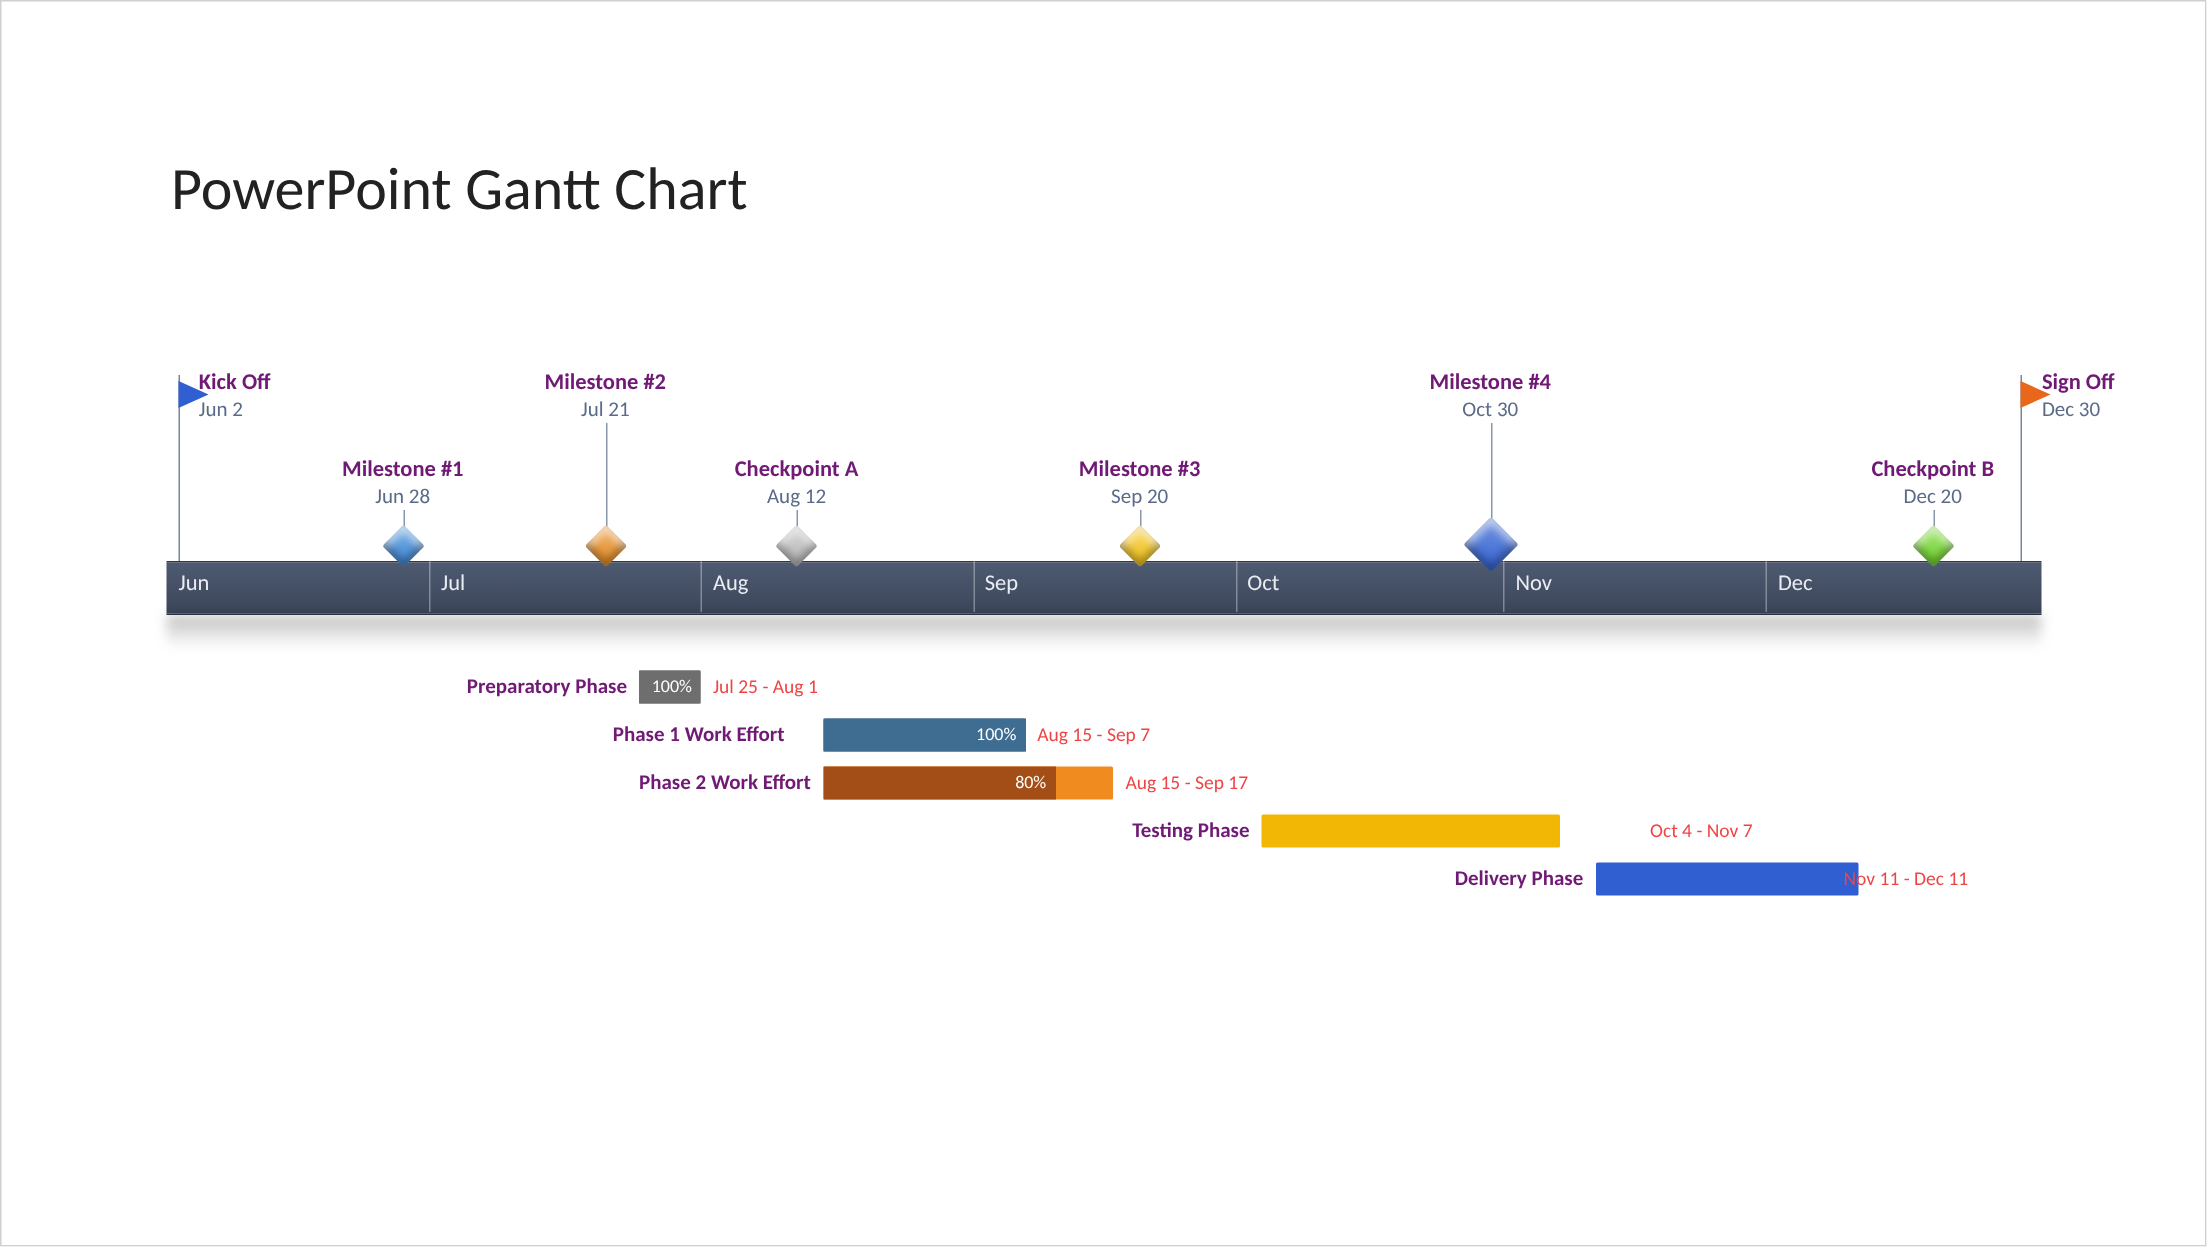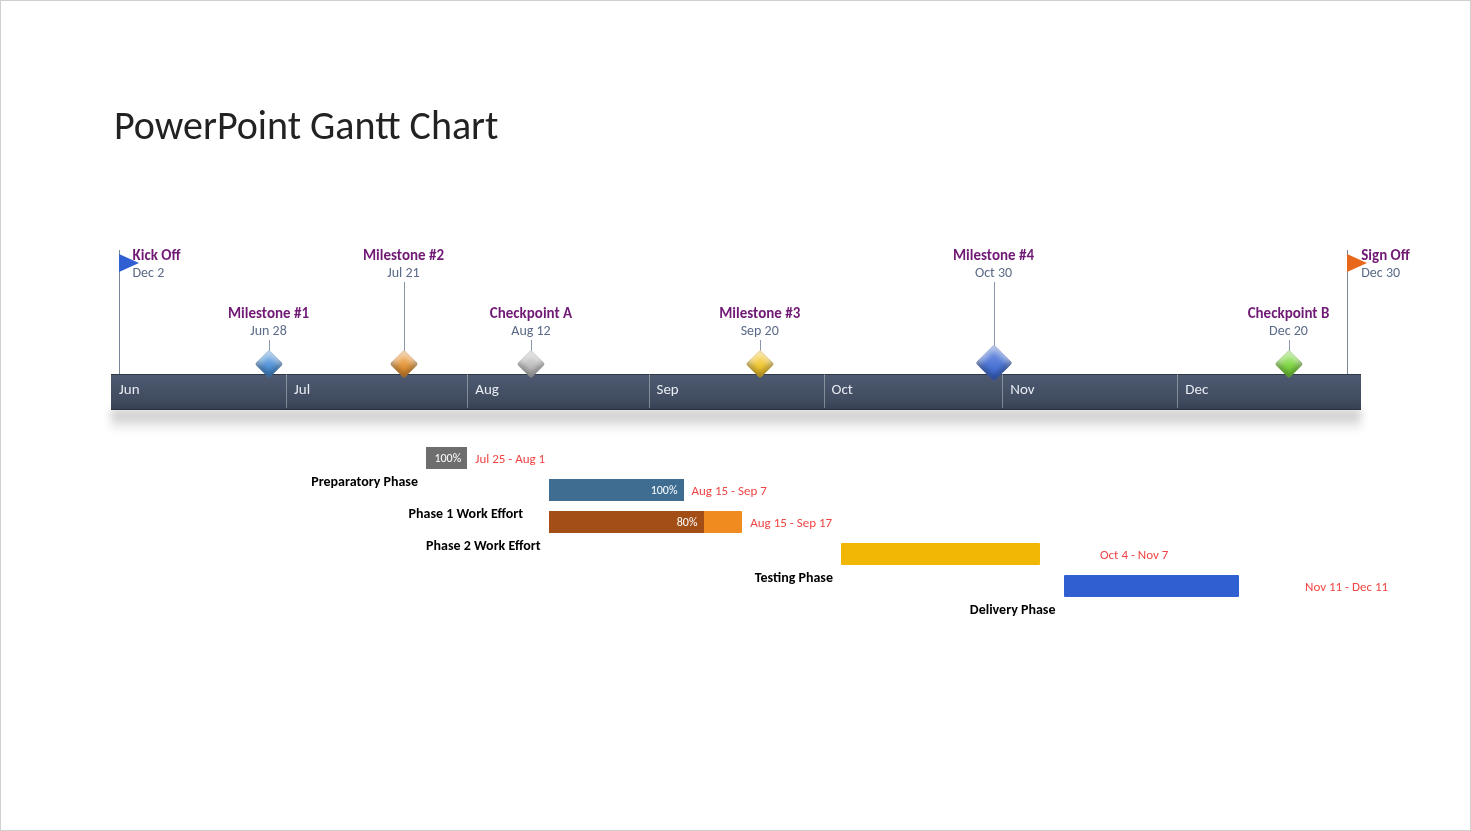--- a/index.html
+++ b/index.html
@@ -57,23 +57,22 @@
     box-shadow:inset -3px -3px 6px rgba(0,0,0,0.35),inset 3px 3px 6px rgba(255,255,255,0.6);
   }
   .diamond.big{width:26px;height:26px;top:154px;}
   .flag-pole{position:absolute;left:50%;width:1px;background:#7a8598;}
   .flag-tri{position:absolute;left:50%;}
   
   .tasks{position:absolute;left:0;top:247px;width:100%;}
   .task-row{position:relative;height:32px;}
   .task-label{
     position:absolute;top:6px;
-    font-weight:700;font-size:14px;color:#000000;white-space:nowrap;
+    font-weight:700;font-size:14px;color:#701a75;white-space:nowrap;
     text-align:right;
-    margin-top:24px;
   }
   .task-bar{
     position:absolute;top:4px;height:22px;border-radius:1px;
   }
   .task-fill{
     position:absolute;top:0;left:0;height:100%;
   }
   .task-pct{
     position:absolute;top:0;height:100%;
     display:flex;align-items:center;justify-content:flex-end;
@@ -104,21 +103,21 @@
         <div class="tick" style="left: 712.5px;"></div>
         <div class="tick-label" style="left: 720.5px;">Oct</div>
         <div class="tick" style="left: 891.25px;"></div>
         <div class="tick-label" style="left: 899.25px;">Nov</div>
         <div class="tick" style="left: 1066.25px;"></div>
         <div class="tick-label" style="left: 1074.25px;">Dec</div>
       </div>
     <div id="milestones">
         <div class="ms" style="left: 7.5px;">
           <div class="ms-label" style="position: absolute; left: calc(50% + 14px); transform: none; top: 50px; text-align: left;">Kick Off</div>
-          <div class="ms-date" style="position: absolute; left: calc(50% + 14px); transform: none; top: 68px; text-align: left;">Dec 2</div>
+          <div class="ms-date" style="position: absolute; left: calc(50% + 14px); transform: none; top: 68px; text-align: left;">Jun 2</div>
           <div class="flag-pole" style="top: 54px; height: 124px;"></div>
           <div class="flag-tri" style="top: 58px; width: 0px; height: 0px; border-top: 9px solid transparent; border-bottom: 9px solid transparent; border-left: 20px solid rgb(47, 95, 208);"></div>
         </div>
         <div class="ms" style="left: 157.5px;">
           <div class="ms-label" style="position: absolute; left: 50%; transform: translateX(-50%); top: 108px;">Milestone #1</div>
           <div class="ms-date" style="position: absolute; left: 50%; transform: translateX(-50%); top: 126px;">Jun 28</div>
           <div class="ms-stem" style="top: 144px; height: 16px;"></div>
           <div class="diamond" style="background: linear-gradient(135deg, rgb(127, 176, 228), rgb(58, 134, 214));"></div>
         </div>
         <div class="ms" style="left: 292.5px;">
@@ -184,17 +183,17 @@
           <div class="task-range" style="left: 639.25px;">Aug 15 - Sep 17</div>
         </div>
         <div class="task-row">
           <div class="task-label" style="right: 528px;">Testing Phase</div>
           <div class="task-bar" style="left: 730px; width: 198.75px; background: rgb(242, 183, 5);"></div>
           <div class="task-range" style="left: 989px;">Oct 4 - Nov 7</div>
         </div>
         <div class="task-row">
           <div class="task-label" style="right: 305.5px;">Delivery Phase</div>
           <div class="task-bar" style="left: 952.5px; width: 175px; background: rgb(47, 95, 208);"></div>
-          <div class="task-range" style="left: 1194px;">Nov 11 - Dec 11</div>
+          <div class="task-range" style="left: 1118px;">Nov 11 - Dec 11</div>
         </div>
       </div>
   </div>
 </div>
 
 </body></html>

